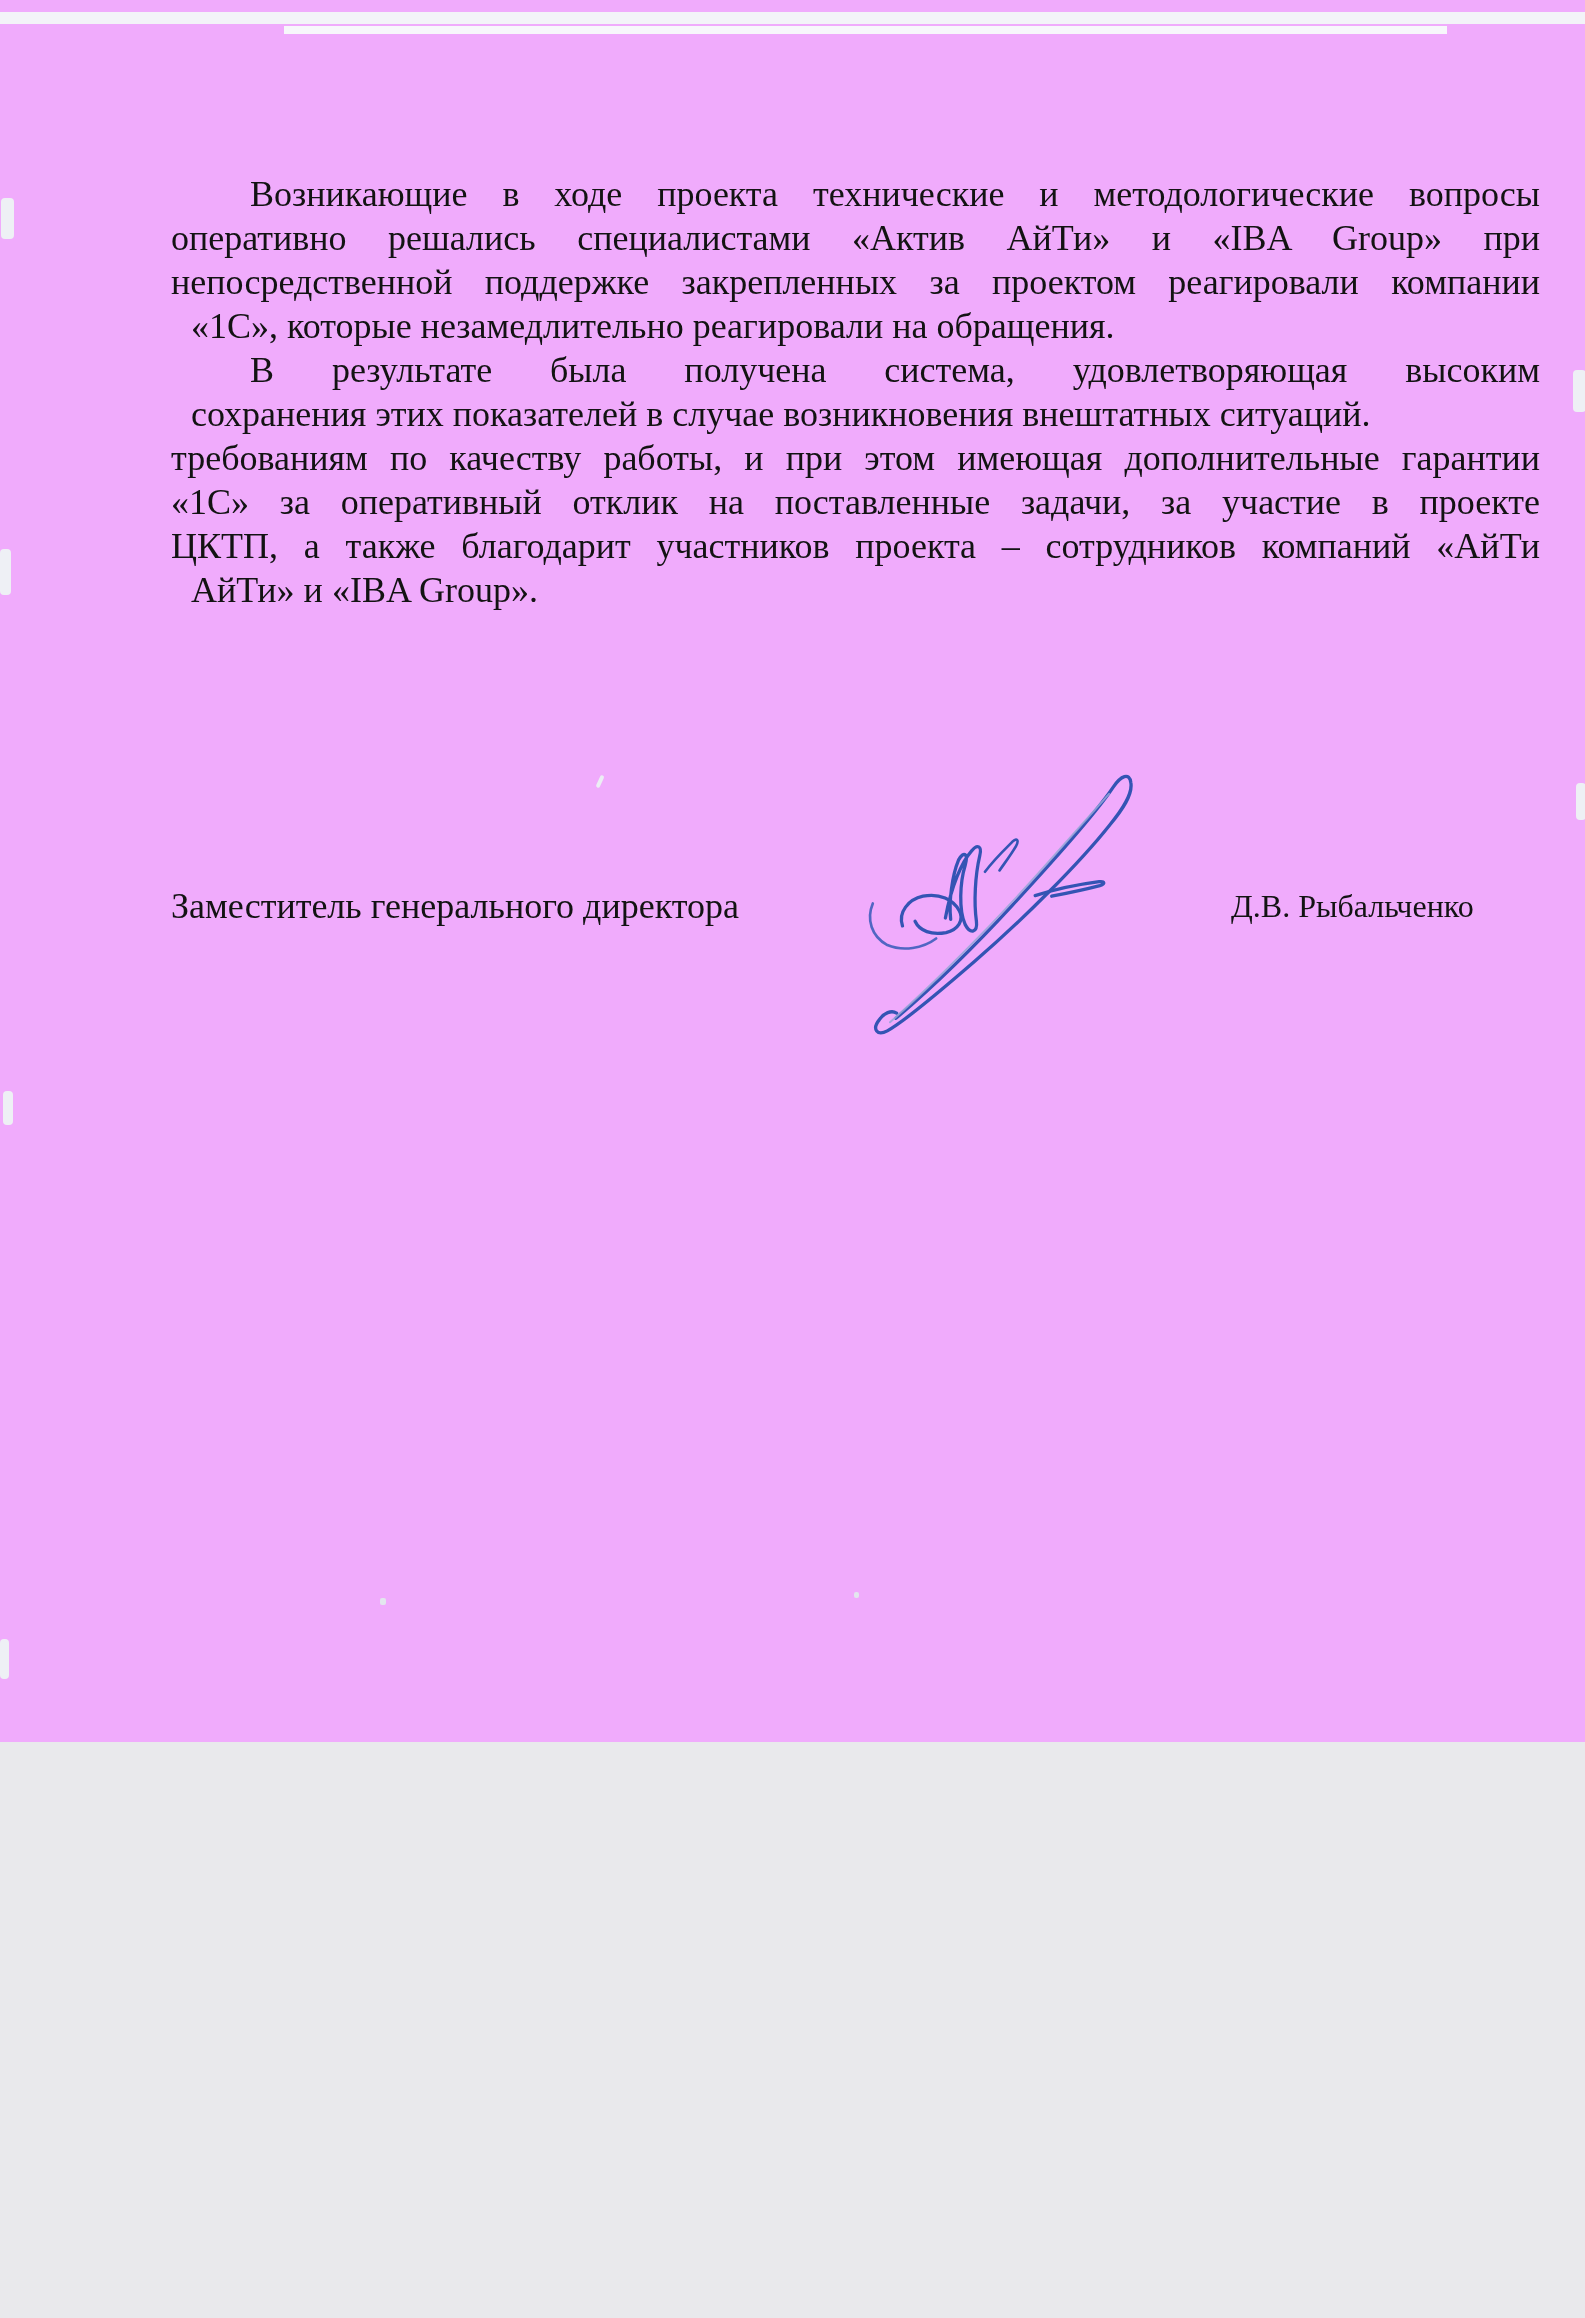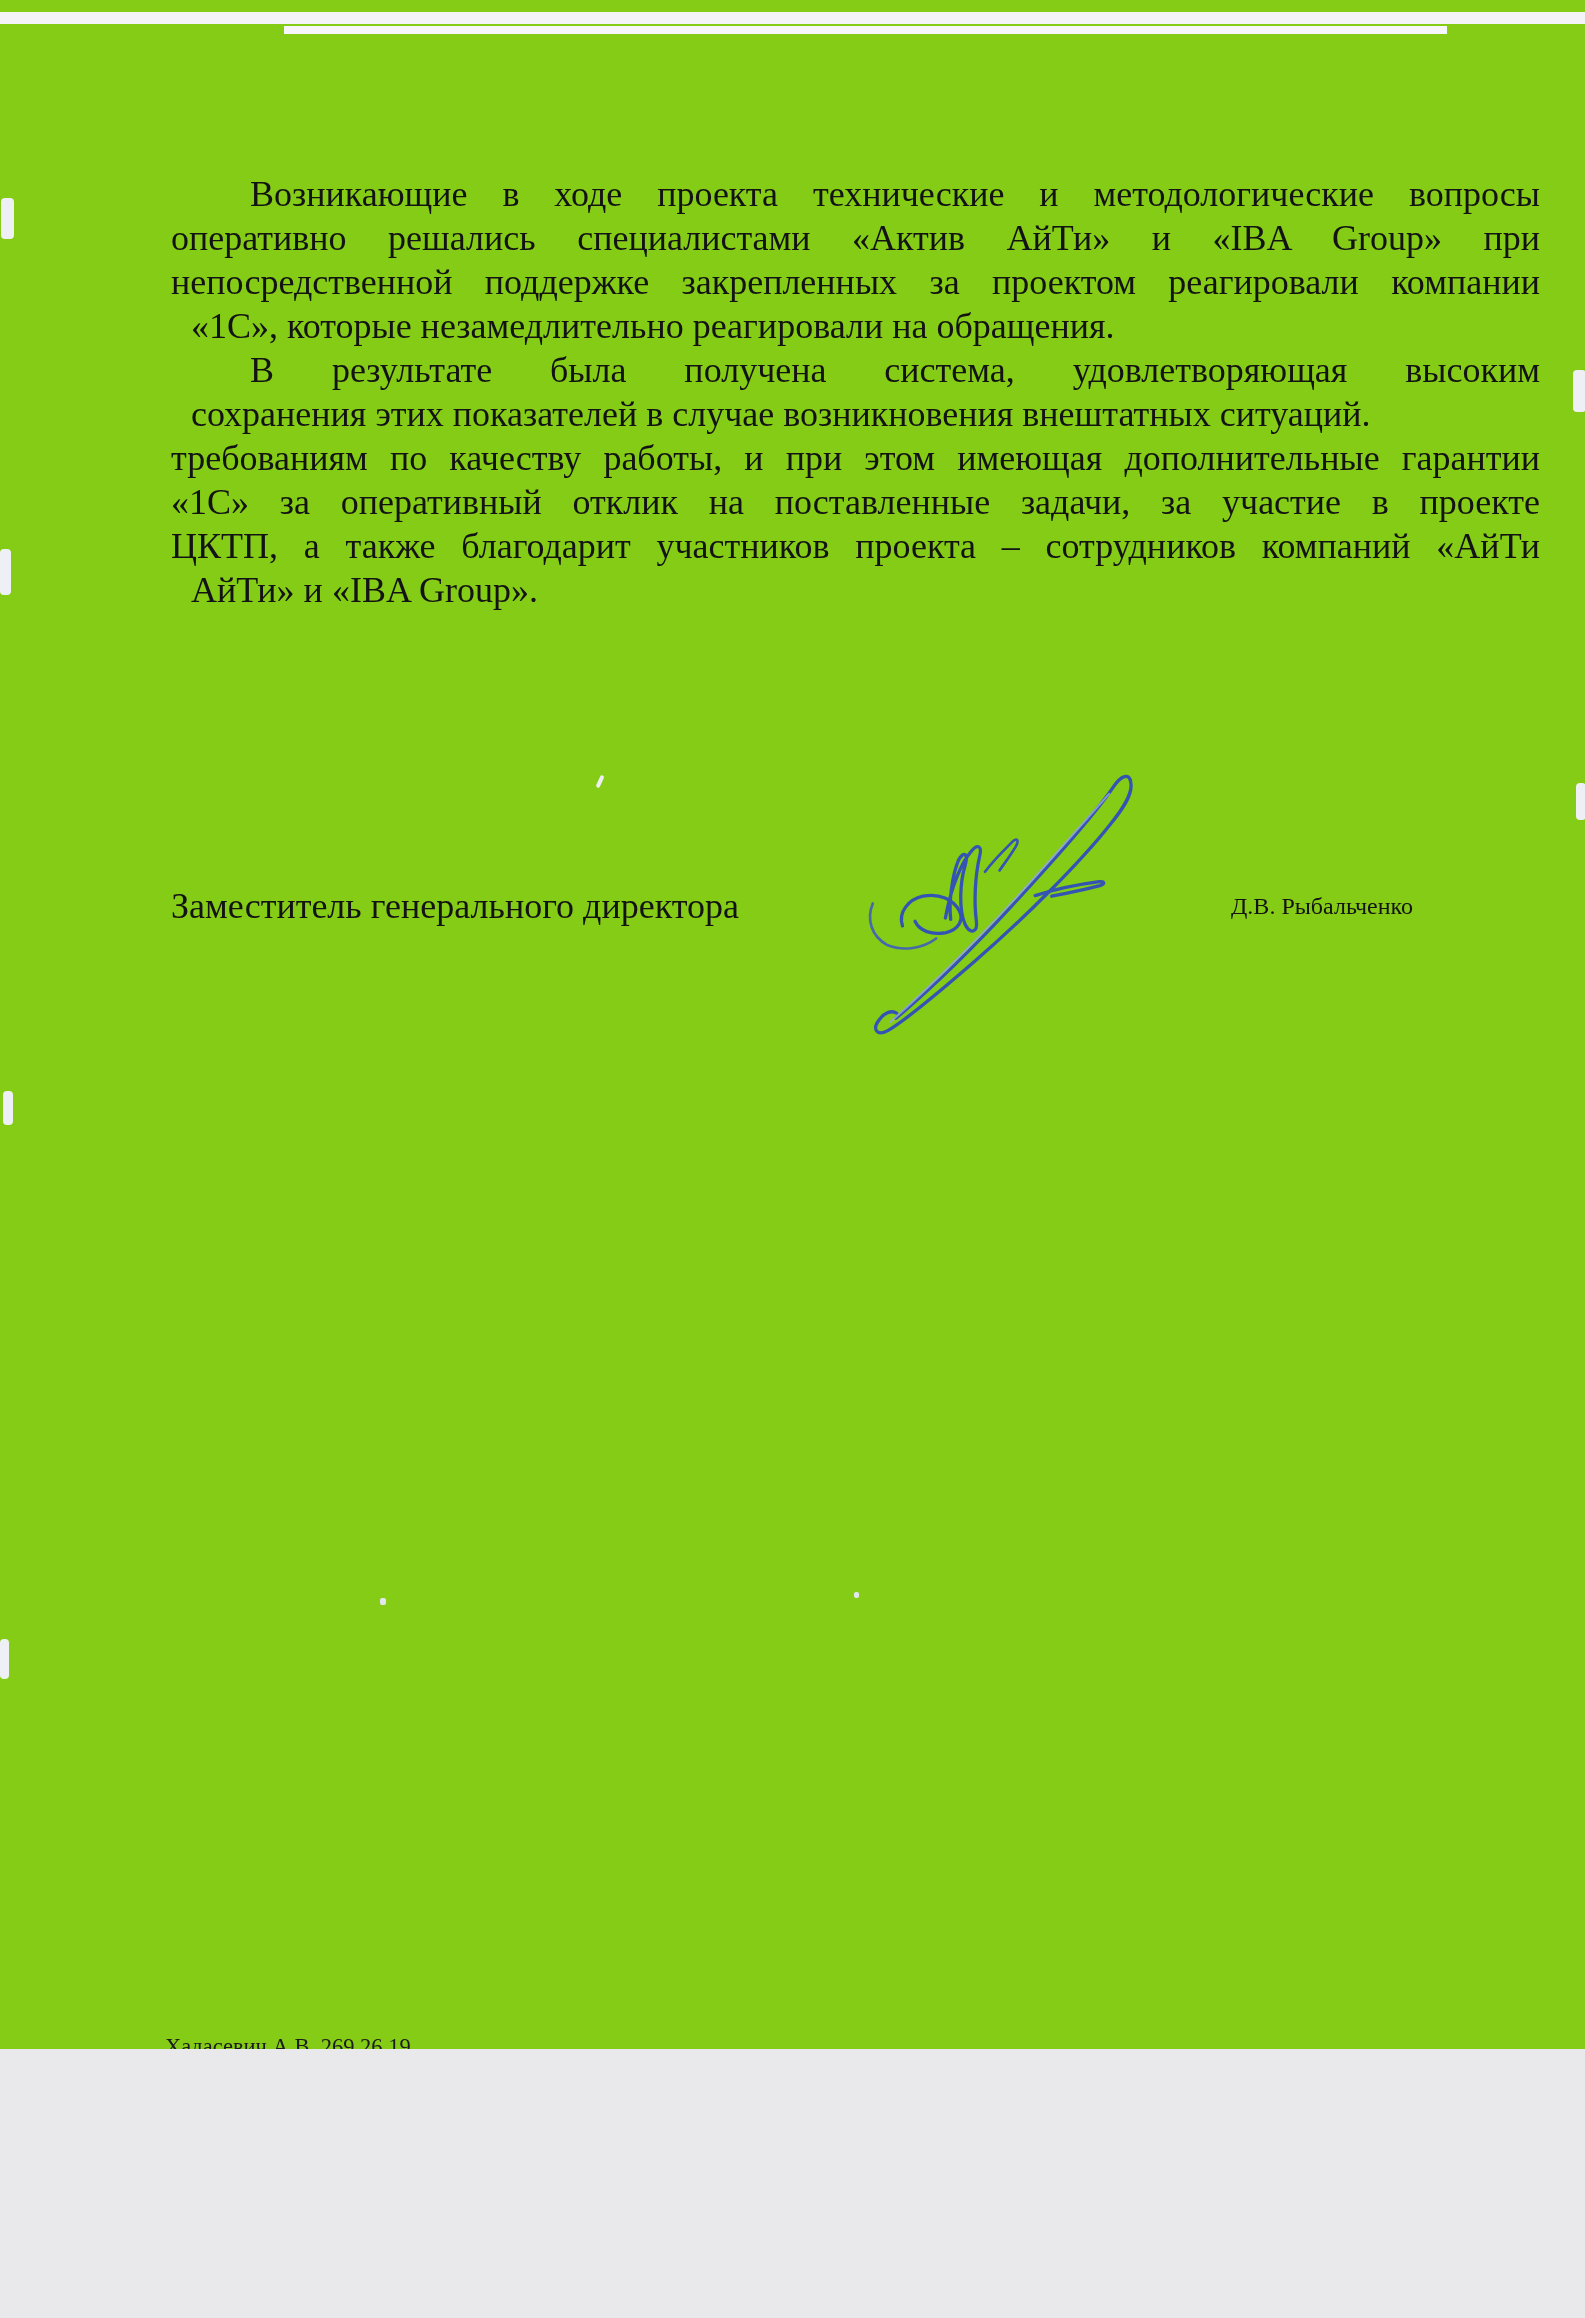--- a/index.html
+++ b/index.html
@@ -3,22 +3,22 @@
 <meta charset="utf-8">
 <style>
   html, body {
     margin: 0;
     padding: 0;
     background: #e9e9ec;
   }
   .page {
     position: relative;
     width: 1586px;
-    height: 2049px;
-    background: #84cc16;
+    height: 1742px;
+    background: #f0abfc;
     overflow: hidden;
     font-family: "Liberation Serif", "DejaVu Serif", serif;
     color: #131313;
   }
   
   .textblock {
     position: absolute;
     left: 171px;
     top: 172px;
     width: 1369px;
@@ -40,21 +40,21 @@
     left: 171px;
     top: 884px;
     font-size: 36px;
     line-height: 44px;
     white-space: nowrap;
   }
   .sig-name {
     position: absolute;
     left: 1231px;
     top: 884px;
-    font-size: 24px;
+    font-size: 32px;
     line-height: 44px;
     white-space: nowrap;
     text-align: right;
   }
   .sig-ink {
     position: absolute;
     left: 846px;
     top: 753px;
     width: 344px;
     height: 297px;

